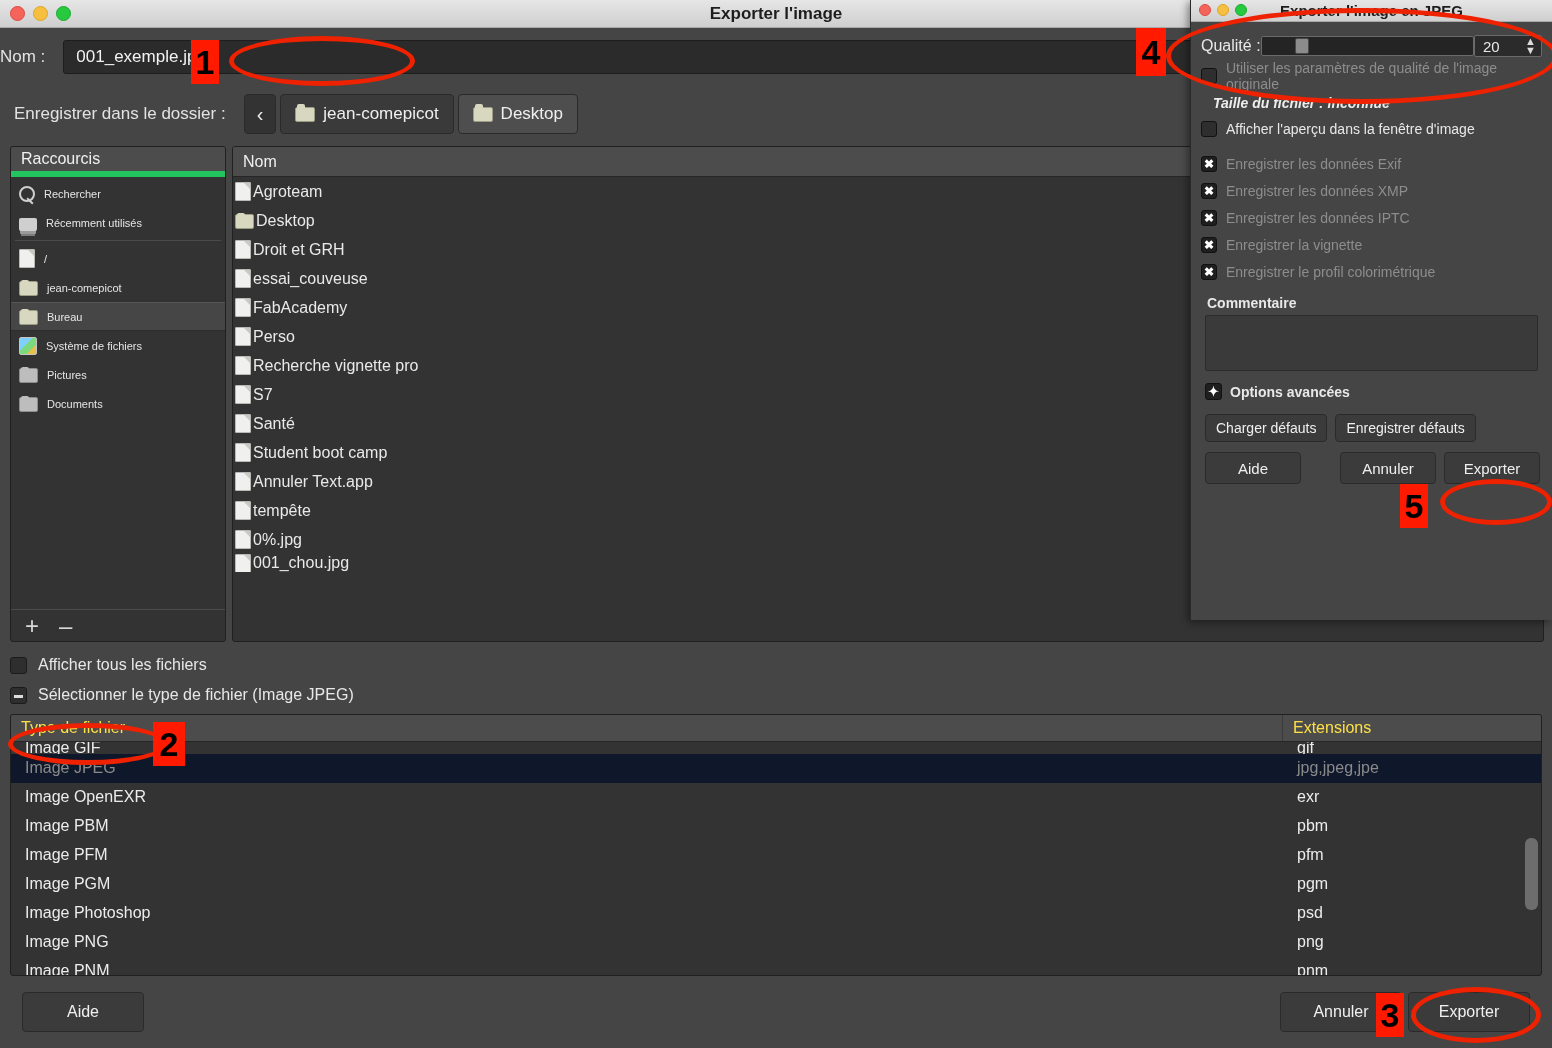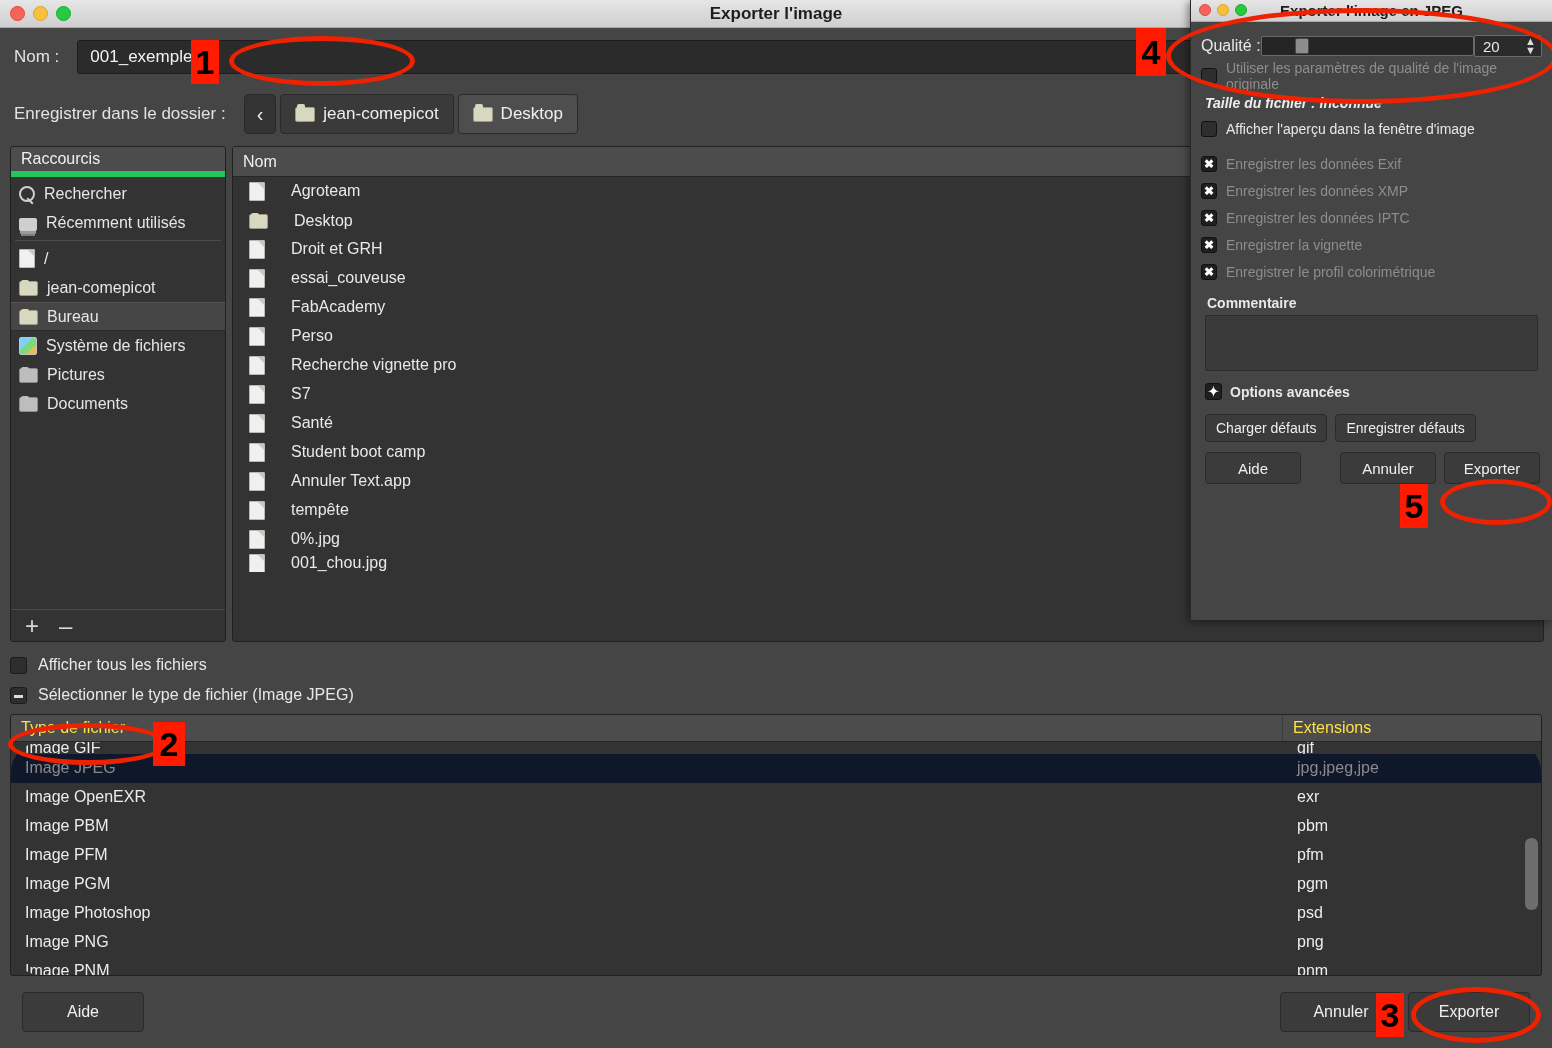--- a/index.html
+++ b/index.html
@@ -32,21 +32,21 @@
   .l-yellow{background:#f6bf3f;border:1px solid #dfa722;}
   .l-green{background:#27c93f;border:1px solid #1aab2e;}
   .title-text{
     width:100%; text-align:center; color:#1d1d1d;
     font-size:17px; font-weight:bold;
   }
 
   
   .name-row{
     height:58px; display:flex; align-items:center;
-    padding-left:14px; flex:0 0 auto;
+    flex:0 0 auto;
   }
   .row-label{ font-size:17px; color:#e2e2e2; }
   .name-field{
     margin-left:18px; flex:1; height:34px; margin-right:12px;
     background:#2b2b2b; border:1px solid #1d1d1d; border-radius:3px;
     display:flex; align-items:center; padding:0 12px;
     font-size:17px; color:#f2f2f2;
   }
 
   
@@ -84,21 +84,21 @@
   .pane-head{
     height:30px; background:#4c4c4c; border-bottom:6px solid #22c55e;
     display:flex; align-items:center; padding:0 10px;
     font-size:16px; color:#f0f0f0; flex:0 0 auto;
   }
   
   #sidebar{ width:216px; flex:0 0 216px; }
   .side-list{ flex:1 1 auto; overflow:hidden; padding-top:2px;}
   .side-item{
     height:29px; display:flex; align-items:center; gap:9px;
-    padding:0 8px; font-size:16px; color:#e6e6e6;
+    padding:0 8px; font-size:11px; color:#e6e6e6;
   }
   .side-item.sel{ background:#464646; border-top:1px solid #555; border-bottom:1px solid #2c2c2c;}
   .side-sep{ height:1px; background:#4b4b4b; margin:3px 4px; }
   .side-foot{
     height:32px; border-top:1px solid #4b4b4b;
     display:flex; align-items:center; gap:20px; padding:0 14px;
     font-size:24px; color:#d8d8d8; flex:0 0 auto;
   }
   .ico{ width:20px; height:18px; flex:0 0 auto; position:relative; }
   .ico-doc{
@@ -149,21 +149,21 @@
   }
   .fh.name{ flex:1 1 auto; justify-content:space-between; }
   .fh.size{ width:88px; flex:0 0 88px; }
   .fh.mod{ width:110px; flex:0 0 110px; }
   .chev{ font-size:13px; color:#dcdcdc; }
   .file-rows{ flex:1 1 auto; overflow:hidden; }
   .frow{
     height:29px; display:flex; align-items:center;
     font-size:16px; color:#e9e9e9;
   }
-  .frow .fname{ flex:1 1 auto; display:flex; align-items:flex-start; gap:26px; padding-left:16px; min-width:0;}
+  .frow .fname{ flex:1 1 auto; display:flex; align-items:center; gap:2px; padding-left:2px; min-width:0;}
   .frow .fsize{ width:92px; flex:0 0 92px; text-align:right; padding-right:10px; }
   .frow .fmod{ width:106px; flex:0 0 106px; padding-left:8px; }
   .frow.cut{ height:18px; overflow:hidden; }
 
   
   .bottom{ flex:0 0 auto; padding:8px 10px 0 10px; }
   .chk-line{ display:flex; align-items:center; gap:11px; height:30px; font-size:16px;}
   .cb{
     width:17px;height:17px;border-radius:3px;background:#2e2e2e;
     border:1px solid #1b1b1b; flex:0 0 auto;
@@ -174,21 +174,21 @@
   }
   .type-box{
     height:262px; margin-top:4px; background:#333;
     border:1px solid #202020; border-radius:3px;
     display:flex; flex-direction:column; overflow:hidden;
   }
   .type-head{ height:28px; display:flex; background:#4c4c4c; border-bottom:1px solid #262626; font-size:16px;}
   .type-head > div{ display:flex;align-items:center;padding:0 10px;color:#fde047;}
   .th-type{ flex:1 1 auto; border-right:1px solid #3a3a3a; }
   .th-ext{ width:258px; flex:0 0 258px; }
-  .type-rows{ flex:1 1 auto; position:relative; overflow:hidden;border-radius:30px; }
+  .type-rows{ flex:1 1 auto; position:relative; overflow:hidden; }
   .trow{ height:29px; display:flex; align-items:center; font-size:16px; color:#ececec; }
   .trow.cut{ height:12px; overflow:hidden; }
   .trow.sel{ background:#0f172a; color:#8a8a8a; }
   .trow .tt{ flex:1 1 auto; padding-left:14px; }
   .trow .te{ width:258px; flex:0 0 258px; padding-left:14px; }
   .tscroll{
     position:absolute; right:3px; top:96px; width:13px; height:72px;
     background:#6d6d6d; border-radius:6px;
   }
   .footer{
@@ -235,21 +235,21 @@
     line-height:9px; font-size:11px; color:#dcdcdc;
   }
   .jchk{ display:flex; align-items:center; gap:9px; height:27px; font-size:14px; }
   .jchk.dim{ color:#8d8d8d; }
   .cbx{
     width:16px;height:16px;border-radius:3px;background:#1f1f1f;border:1px solid #111;
     display:flex;align-items:center;justify-content:center;
     font-size:12px; color:#fff; font-weight:bold; flex:0 0 auto;
   }
   .cbx.empty{ background:#2e2e2e; }
-  .filesize{ font-size:14px; font-style:italic; font-weight:bold; color:#ededed; margin:6px 0 4px 4px;}
+  .filesize{ font-size:14px; font-style:italic; font-weight:bold; color:#ededed; margin:6px 0 4px 12px;}
   .jsep{ height:8px; }
   .jlabel{ font-size:14px; font-weight:bold; margin:10px 0 4px 6px; }
   .comment-box{
     height:56px; background:#3a3a3a; border:1px solid #2b2b2b; border-radius:2px;
     margin:0 4px;
   }
   .adv{ display:flex; align-items:center; gap:8px; margin:12px 0 0 4px; font-size:14px; font-weight:bold;}
   .plus{
     width:17px;height:17px;border-radius:3px;background:#1f1f1f;border:1px solid #111;
     display:flex;align-items:center;justify-content:center;font-size:13px;color:#fff;

